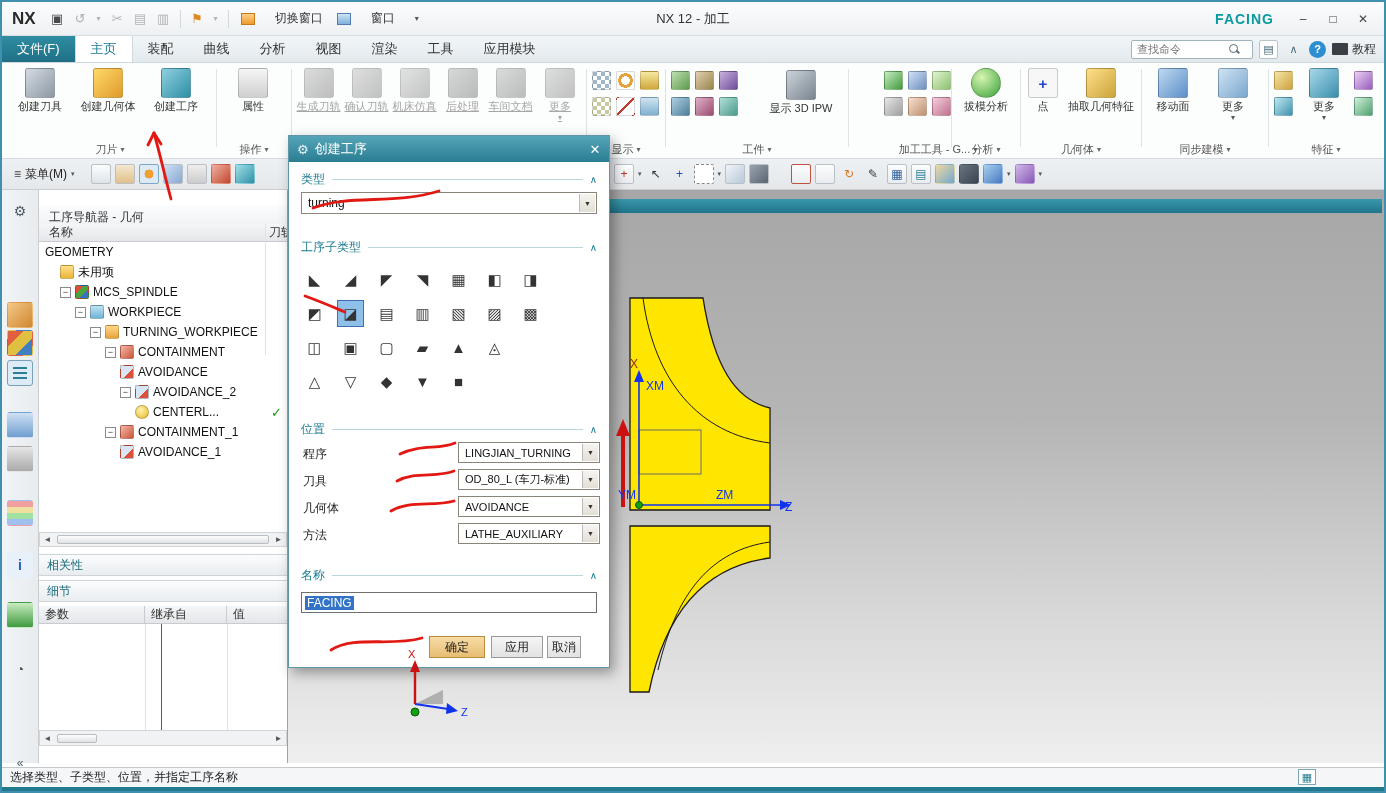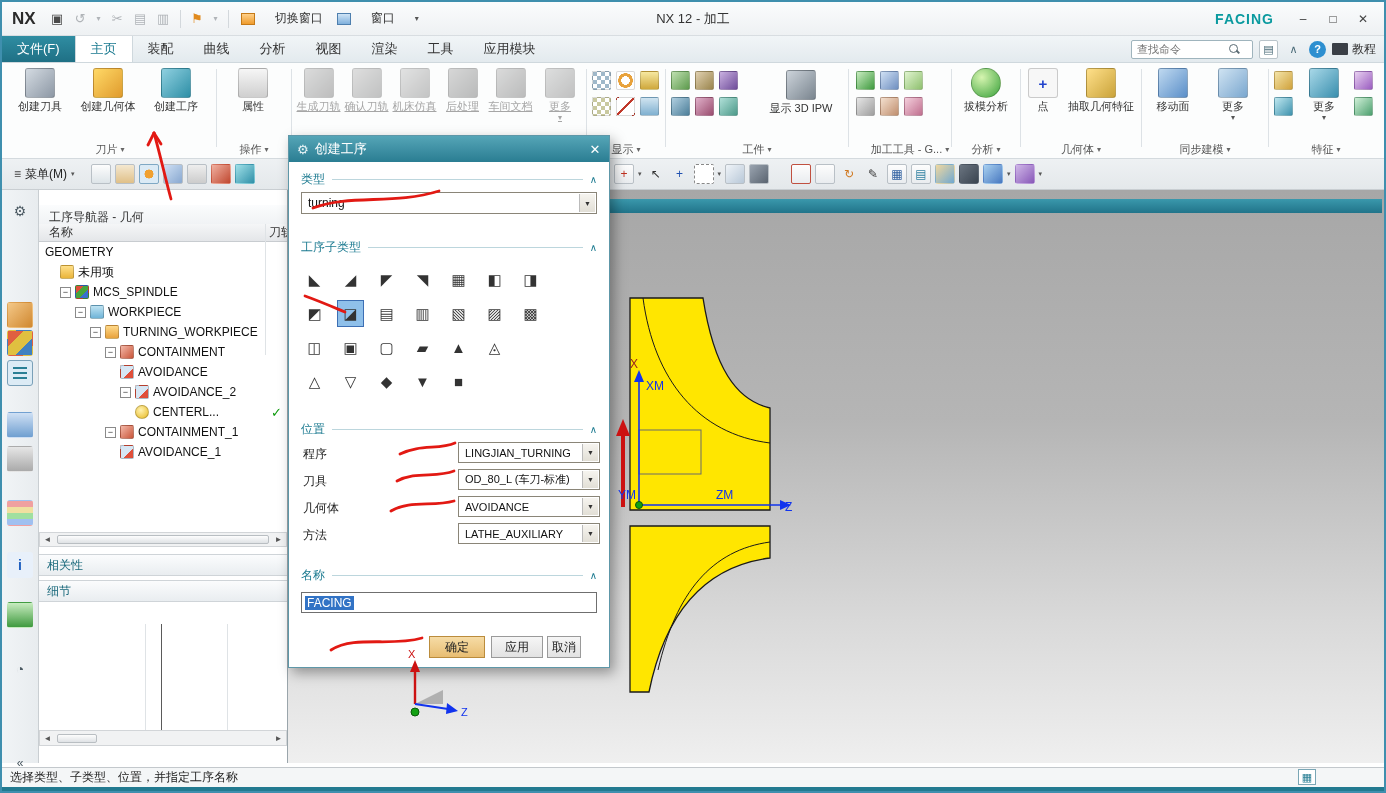--- a/index.html
+++ b/index.html
@@ -276,21 +276,21 @@
         <span class="bicon" style="background:linear-gradient(135deg,#ccd3da,#7a858f);"></span>
         <span class="blabel">显示 3D IPW</span>
       </div>
       <div class="glabel">
           <span>工件</span>
           <span class="da">▾</span>
         </div>
     </div>
     <div class="gsep" style="left:846px;"></div>
 
-    <div class="rgroup" style="left:848px;width:120px;">
+    <div class="rgroup" style="left:876px;width:120px;">
       <span class="sicon" style="left:6px;top:8px;background:linear-gradient(135deg,#c8ecc0,#3f9a3f);"></span>
       <span class="sicon" style="left:6px;top:34px;background:linear-gradient(135deg,#e6e6e6,#9f9f9f);"></span>
       <span class="sicon" style="left:30px;top:8px;background:linear-gradient(135deg,#cfe0f4,#6f8fc0);"></span>
       <span class="sicon" style="left:30px;top:34px;background:linear-gradient(135deg,#f4e0cf,#c08f6f);"></span>
       <span class="sicon" style="left:54px;top:8px;background:linear-gradient(135deg,#e0f4cf,#8fc06f);"></span>
       <span class="sicon" style="left:54px;top:34px;background:linear-gradient(135deg,#f4cfdc,#c06f8f);"></span>
       <div class="glabel">
           <span>加工工具 - G...</span>
           <span class="da">▾</span>
         </div>
@@ -484,20 +484,25 @@
       <span class="sarr">►</span>
     </div>
 
     <div class="phead" style="top:364px;">
       <span>相关性</span>
     </div>
     <div class="phead" style="top:390px;">
       <span>细节</span>
     </div>
 
+    <div class="dethead" style="top:416px;">
+      <span style="width:106px;">参数</span>
+      <span style="width:82px;">继承自</span>
+      <span style="flex:1;border-right:none;">值</span>
+    </div>
     <div class="detline" style="left:106px;top:434px;height:106px;"></div>
     <div class="detline dark" style="left:122px;top:434px;height:106px;"></div>
     <div class="detline" style="left:188px;top:434px;height:106px;"></div>
 
     <div class="sbar" style="left:0;right:0;top:540px;height:16px;">
       <span class="sarr">◄</span>
       <span class="sthumb" style="width:40px;margin:0 2px;"></span>
       <span style="flex:1;"></span>
       <span class="sarr">►</span>
     </div>

